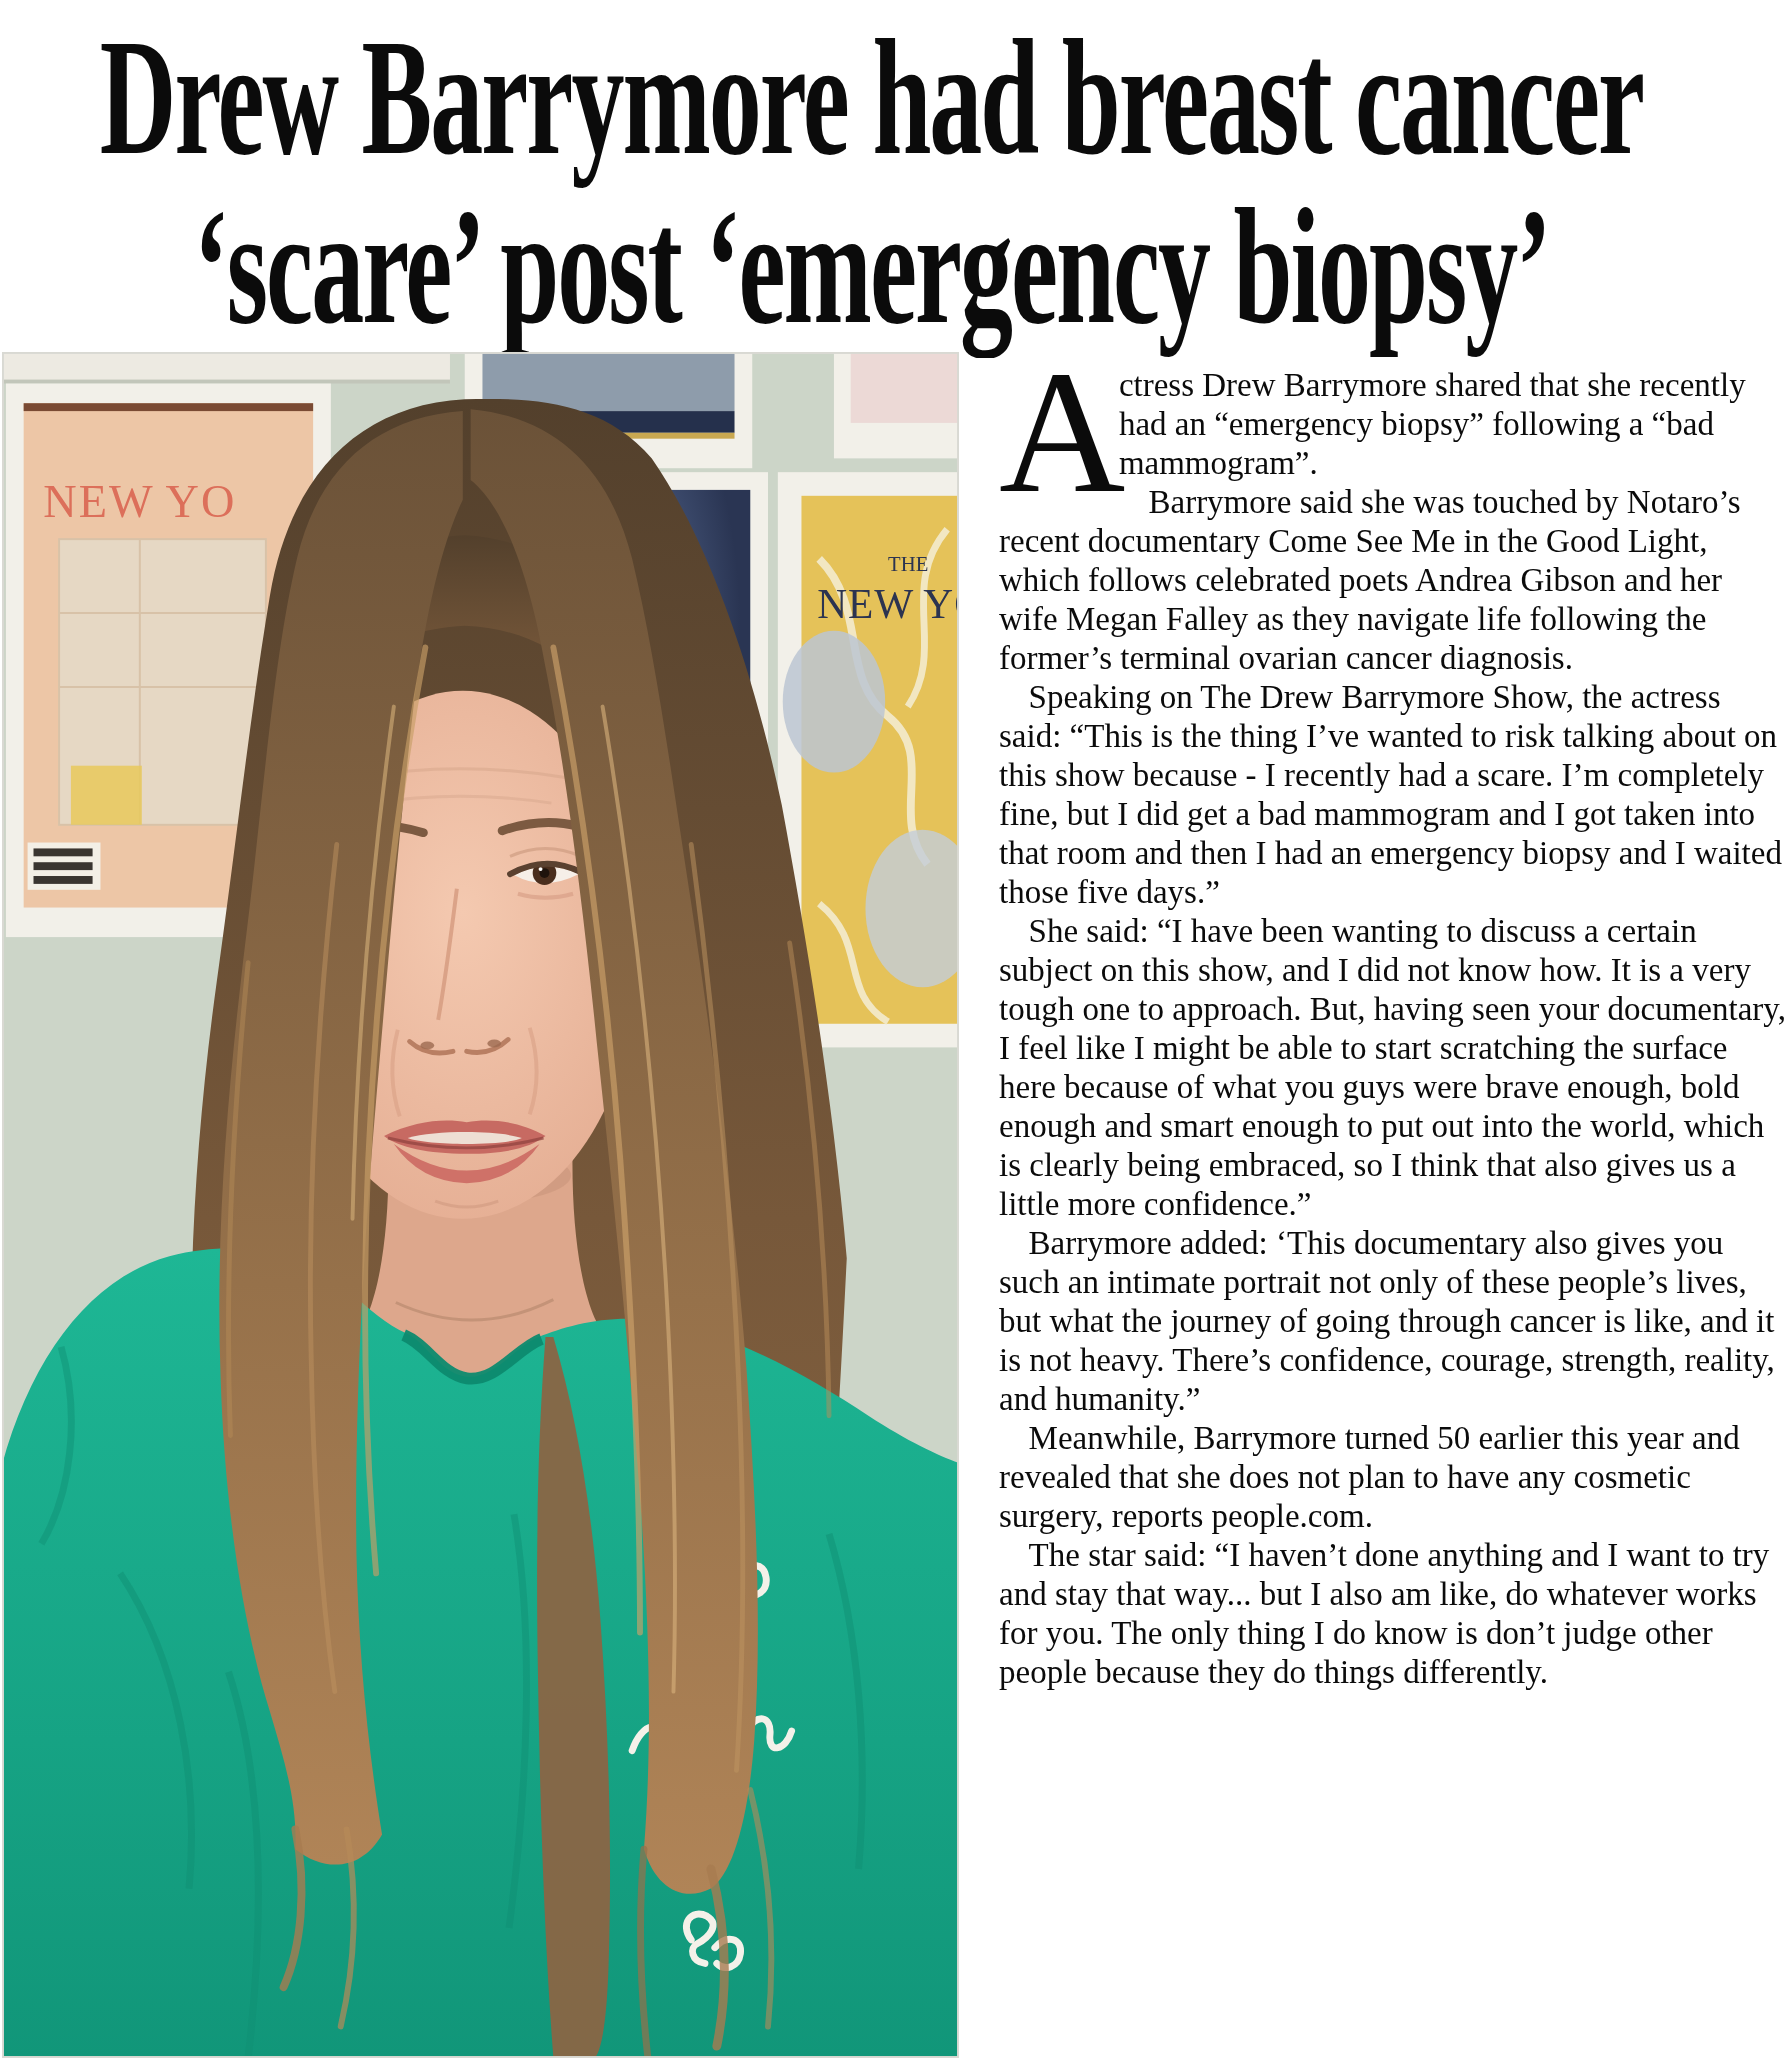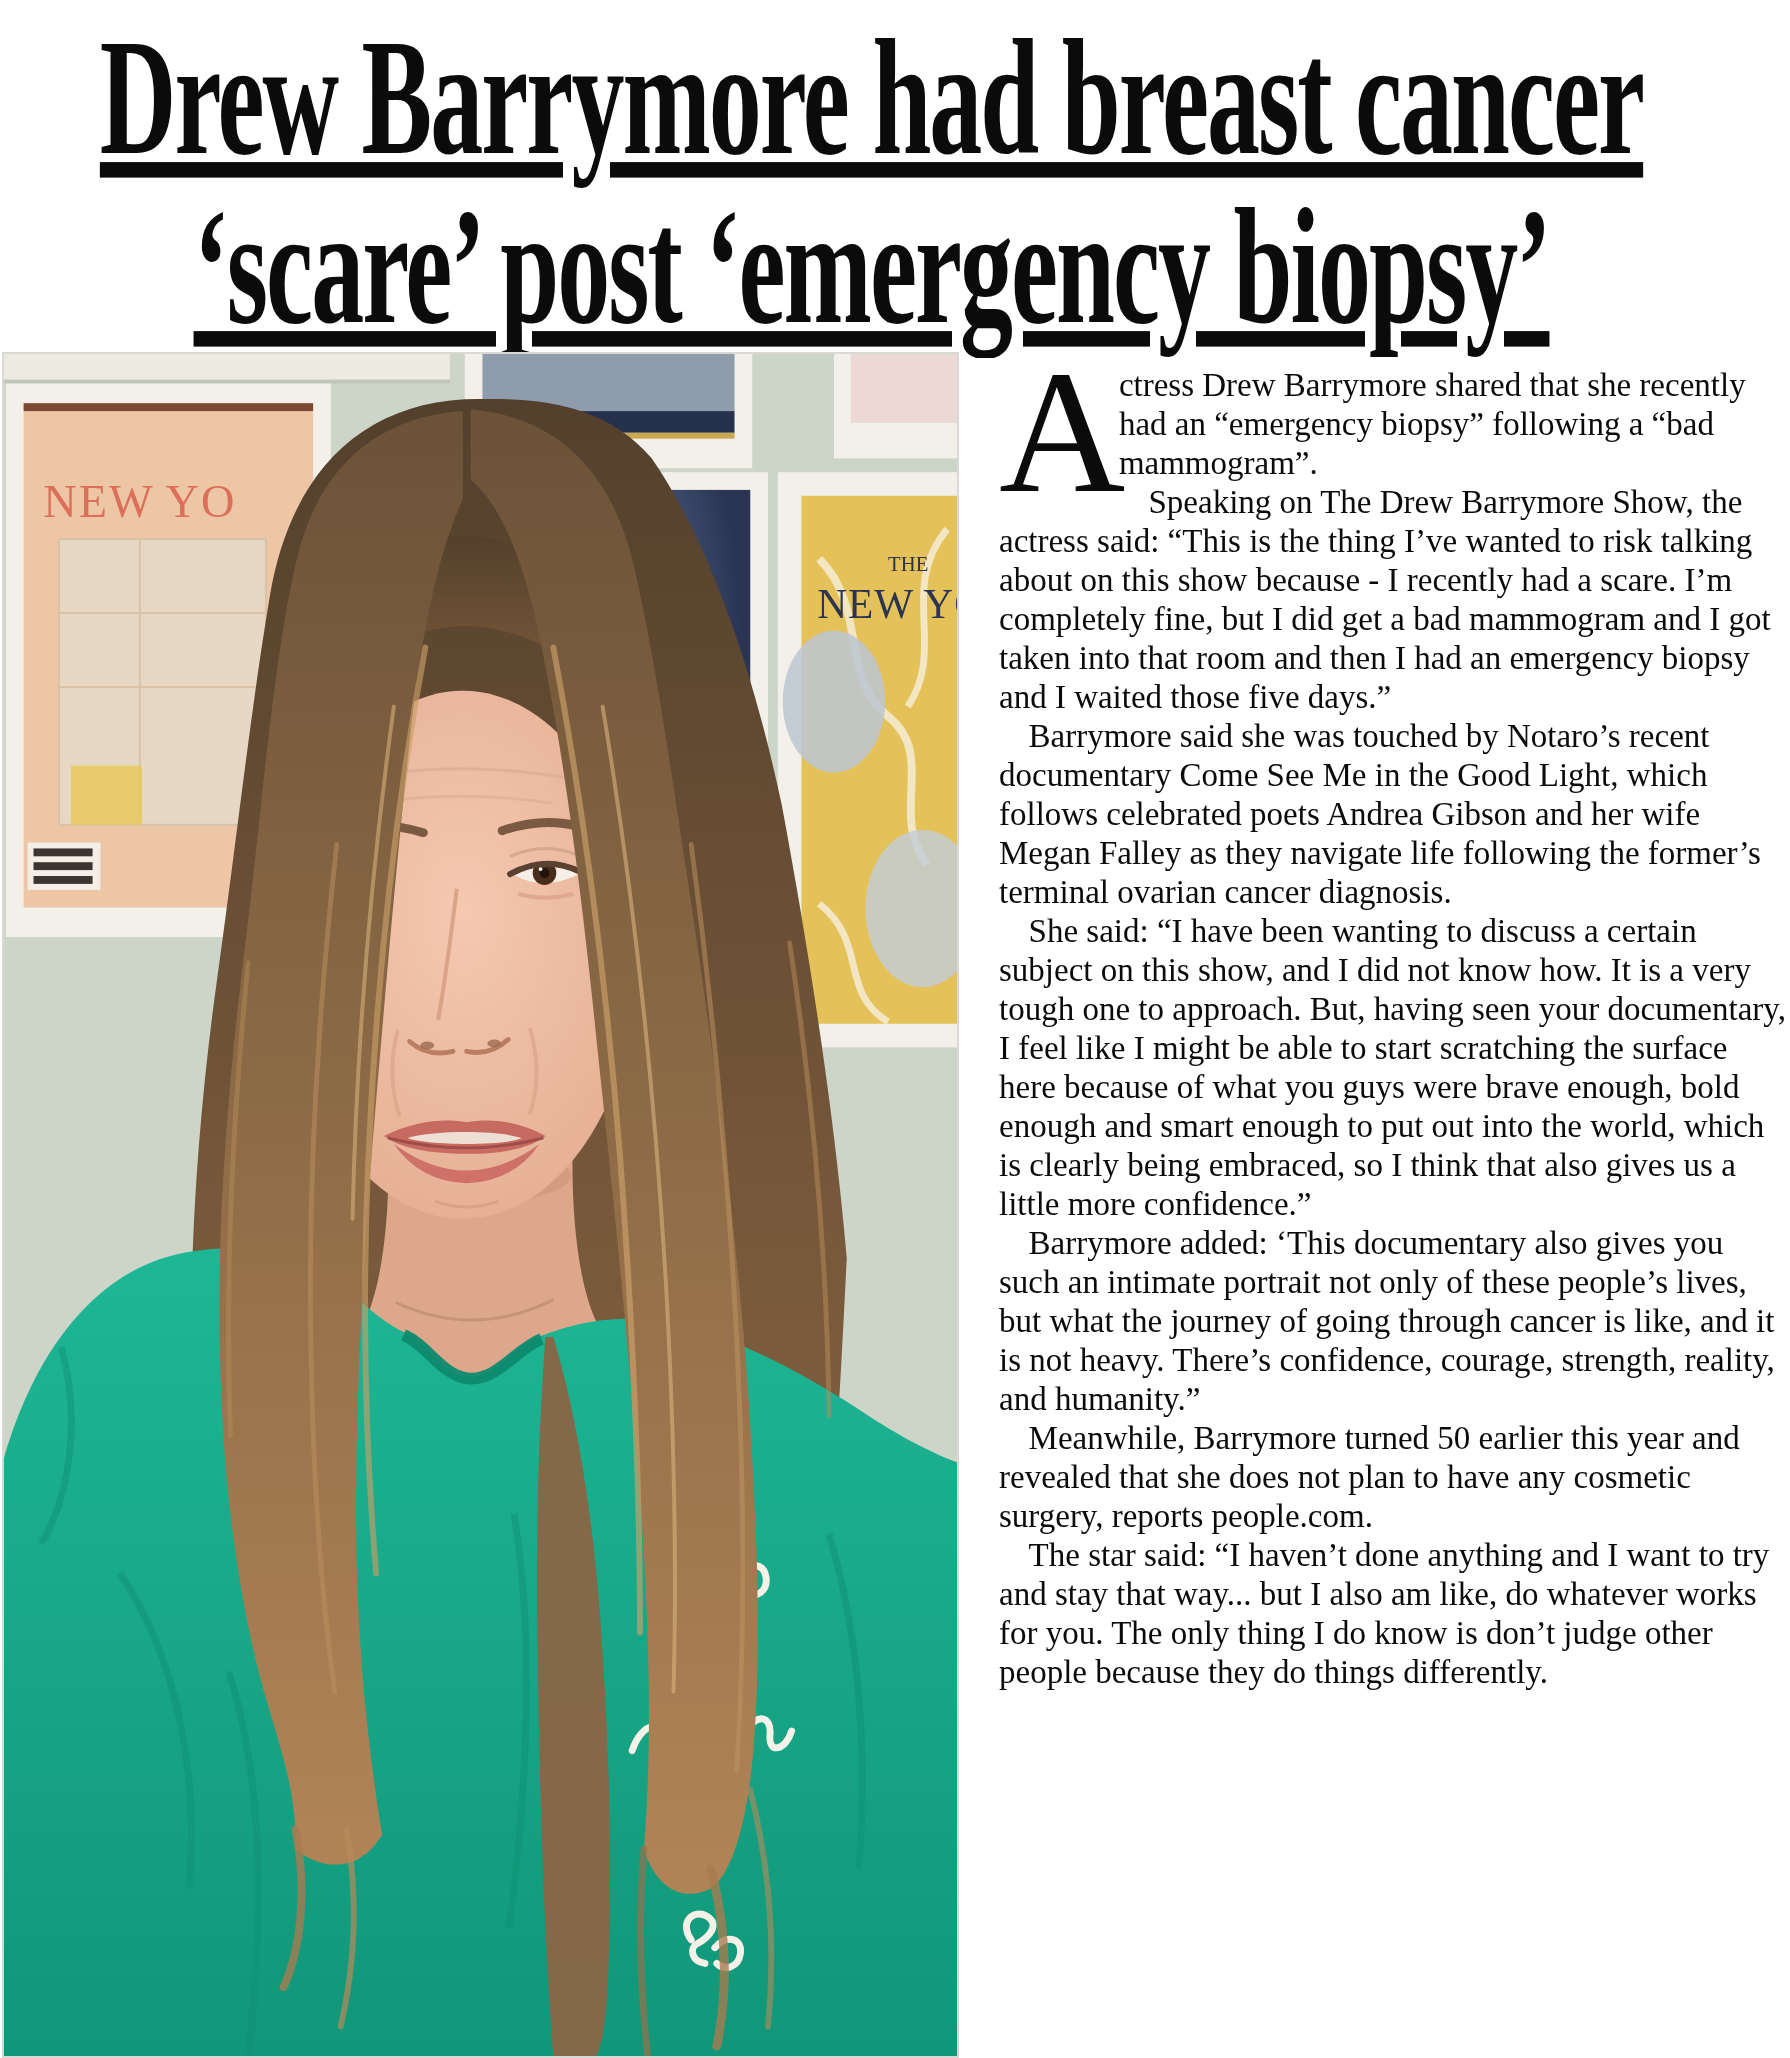--- a/index.html
+++ b/index.html
@@ -5,21 +5,21 @@
   :root{
     --paper:#ffffff; --ink:#0b0b0b; --wall:#ccd5c8; --frame:#f2f0e9;
     --sweater:#17ab89; --sweater-dark:#0d8a6f; --skin:#e9b79c; --lip:#c76a62;
     --hair-dark:#53402c; --hair-mid:#8a6743; --hair-light:#c79e67;
   }
   html,body{margin:0;padding:0;}
   body{
     width:1791px;height:2059px;position:relative;overflow:hidden;
     background:var(--paper);font-family:"Liberation Serif",serif;color:var(--ink);
   }
-  .headline{position:absolute;left:0;top:3.9px;width:1743px;text-align:left;text-decoration:underline;}
+  .headline{position:absolute;left:0;top:3.9px;width:1743px;text-align:left;}
   .hl-line{height:169px;display:flex;justify-content:center;align-items:flex-start;}
   .hl-line span{
     display:inline-block;font-family:"Liberation Serif",serif;font-weight:700;
     font-size:106px;letter-spacing:-2px;white-space:nowrap;
     transform:scaleY(1.55);transform-origin:top center;color:var(--ink);
   }
   .photo{position:absolute;left:2px;top:352px;width:957px;height:1706px;}
   .photo svg{display:block;width:100%;height:100%;}
   .article{
     position:absolute;left:999px;top:366px;width:788px;
@@ -242,20 +242,20 @@
     <path d="M760,1460 C780,1540 786,1620 778,1700" stroke="#b68a58" stroke-width="6" opacity="0.6"></path>
     <path d="M652,1520 C646,1590 648,1660 656,1732" stroke="#96704a" stroke-width="7" opacity="0.7"></path>
   </g>
 
   <rect x="1" y="1" width="970" height="1730" fill="none" stroke="#d9d9d3" stroke-width="2"></rect>
 </svg>
 </figure>
 
 <section class="article">
   <p class="first"><span class="dropcap">A</span><span>ctress Drew Barrymore shared that she recently had an “emergency biopsy” following a “bad mammogram”.</span></p>
+  <p>Barrymore said she was touched by Notaro’s recent documentary Come See Me in the Good Light, which follows celebrated poets Andrea Gibson and her wife Megan Falley as they navigate life following the former’s terminal ovarian cancer diagnosis.</p>
   <p>Speaking on The Drew Barrymore Show, the actress said: “This is the thing I’ve wanted to risk talking about on this show because - I recently had a scare. I’m completely fine, but I did get a bad mammogram and I got taken into that room and then I had an emergency biopsy and I waited those five days.”</p>
-  <p>Barrymore said she was touched by Notaro’s recent documentary Come See Me in the Good Light, which follows celebrated poets Andrea Gibson and her wife Megan Falley as they navigate life following the former’s terminal ovarian cancer diagnosis.</p>
   <p>She said: “I have been wanting to discuss a certain subject on this show, and I did not know how. It is a very tough one to approach. But, having seen your documentary, I feel like I might be able to start scratching the surface here because of what you guys were brave enough, bold enough and smart enough to put out into the world, which is clearly being embraced, so I think that also gives us a little more confidence.”</p>
   <p>Barrymore added: ‘This documentary also gives you such an intimate portrait not only of these people’s lives, but what the journey of going through cancer is like, and it is not heavy. There’s confidence, courage, strength, reality, and humanity.”</p>
   <p>Meanwhile, Barrymore turned 50 earlier this year and revealed that she does not plan to have any cosmetic surgery, reports people.com.</p>
   <p>The star said: “I haven’t done anything and I want to try and stay that way... but I also am like, do whatever works for you. The only thing I do know is don’t judge other people because they do things differently.</p>
 </section>
 
 
 </body></html>

